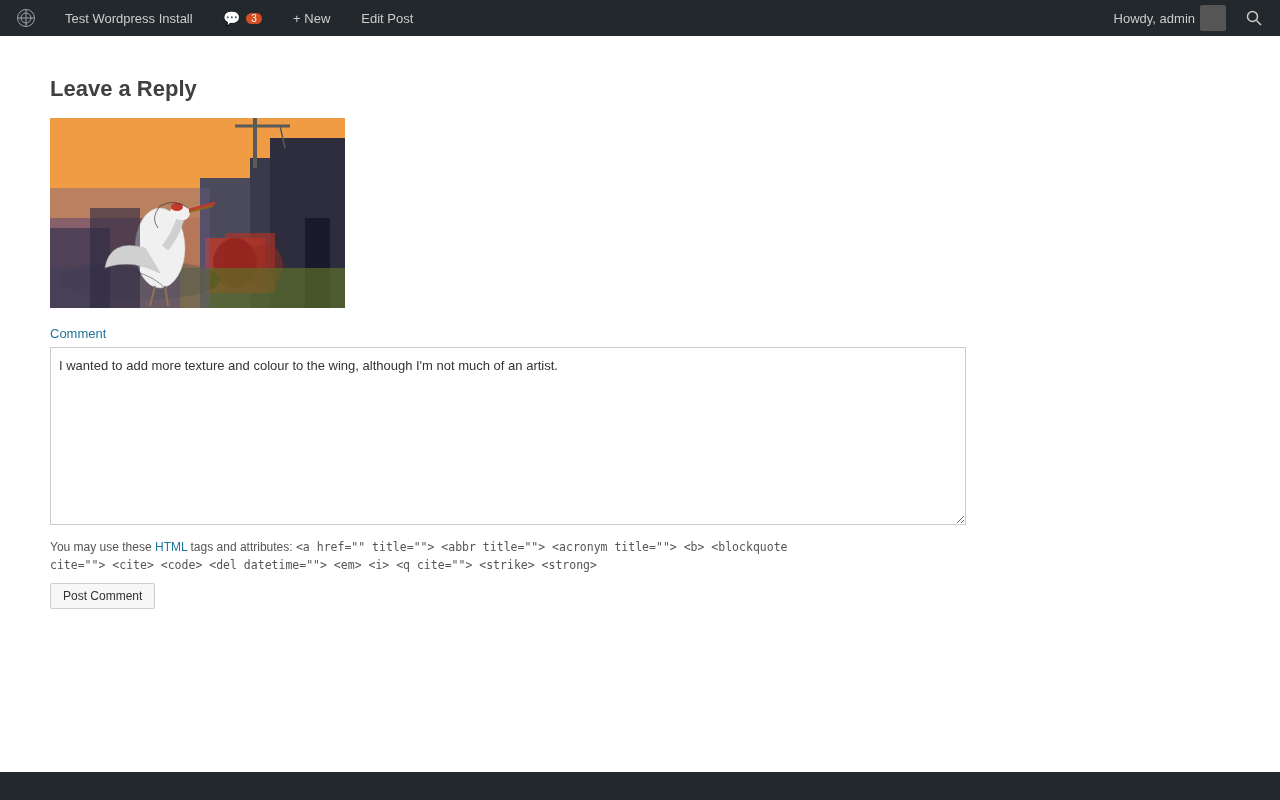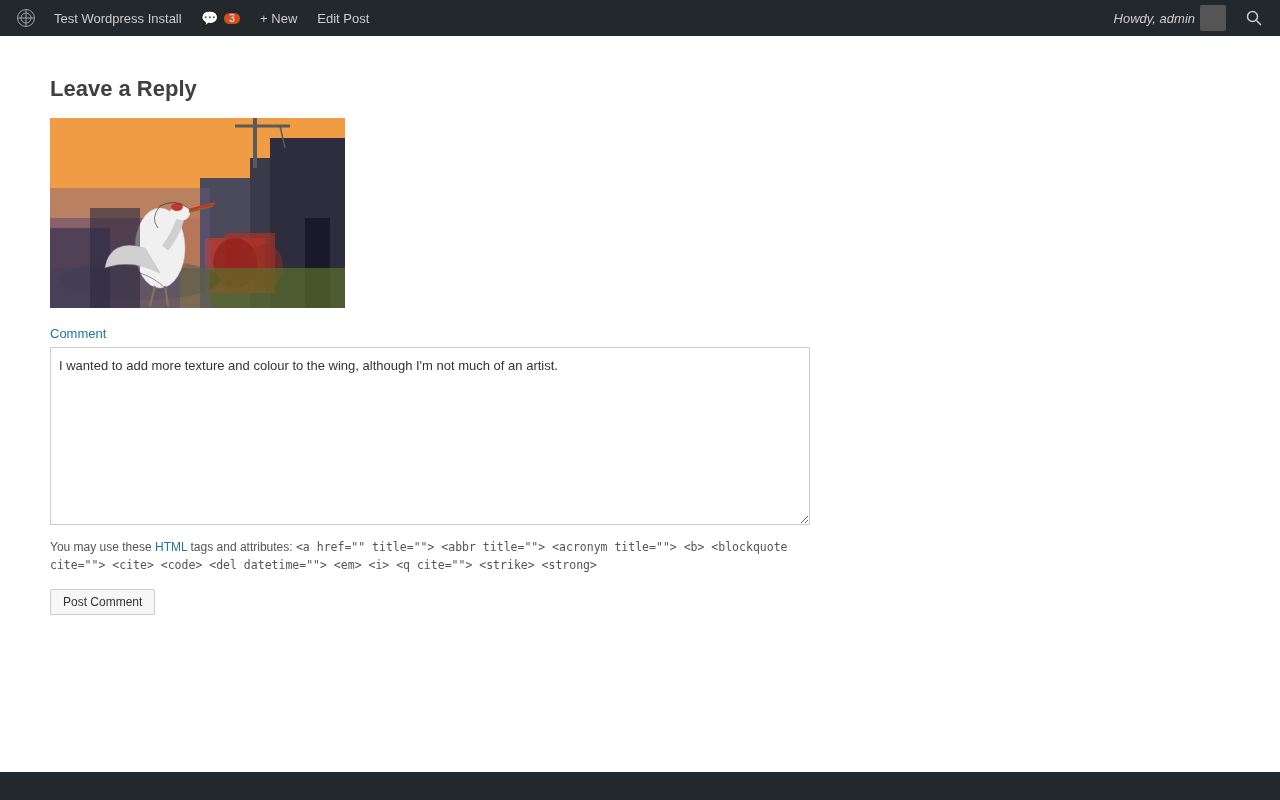--- a/index.html
+++ b/index.html
@@ -15,21 +15,21 @@
       padding: 0 8px;
       position: fixed;
       top: 0;
       left: 0;
       right: 0;
       z-index: 100;
     }
     .admin-bar-left {
       display: flex;
       align-items: center;
-      gap: 0;
+      gap: 11px;
       flex: 1;
     }
     .admin-bar-item {
       display: flex;
       align-items: center;
       padding: 0 10px;
       height: 36px;
       color: #ccc;
       cursor: pointer;
       font-size: 13px;
@@ -52,21 +52,20 @@
       border-radius: 10px;
       padding: 0 5px;
       font-size: 10px;
       min-width: 16px;
       text-align: center;
     }
     .admin-bar-right {
       display: flex;
       align-items: center;
       gap: 0;
-      font-style: italic;
     }
     .search-icon-btn {
       color: #ccc;
       padding: 0 10px;
       height: 36px;
       display: flex;
       align-items: center;
       cursor: pointer;
     }
 
@@ -103,37 +102,37 @@
 
     
     .comment-label {
       font-size: 13px;
       color: #21759b;
       margin-bottom: 6px;
       display: block;
     }
 
     .comment-textarea {
-      width: 760px;
+      width: 916px;
       height: 178px;
       border: 1px solid #ccc;
       padding: 8px;
       font-size: 13px;
       color: #333;
       font-family: Arial, sans-serif;
       resize: both;
       outline: none;
       line-height: 1.5;
     }
 
     .html-tags-text {
       font-size: 12px;
       color: #555;
       margin-top: 10px;
-      margin-bottom: 14px;
+      margin-bottom: 8px;
       max-width: 760px;
       line-height: 1.5;
     }
     .html-tags-text .tag-highlight {
       color: #21759b;
     }
     .html-tags-text code {
       color: #555;
       font-family: monospace;
       font-size: 11.5px;

